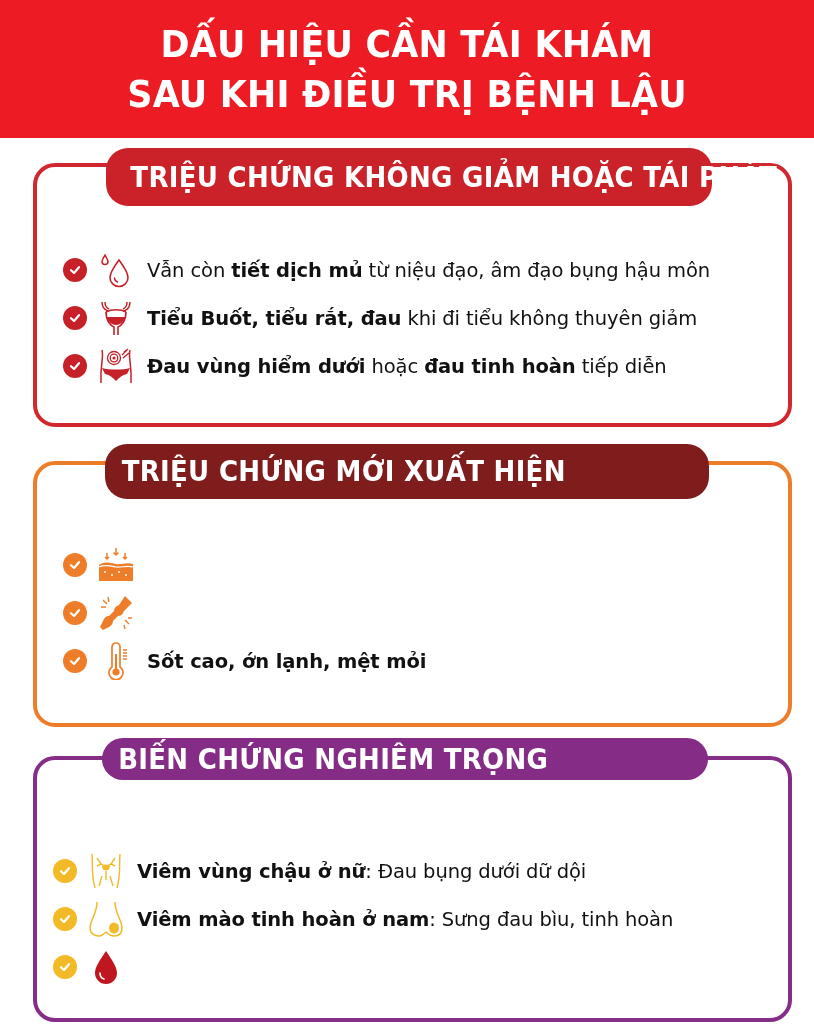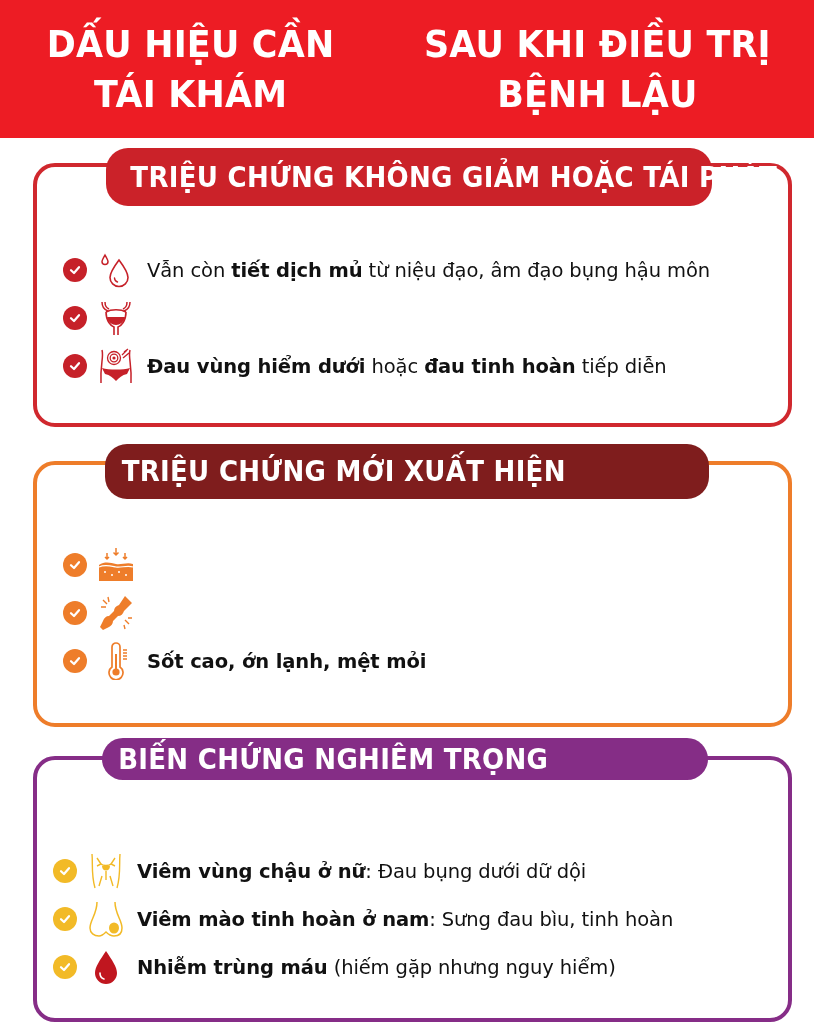--- a/index.html
+++ b/index.html
@@ -1,21 +1,21 @@
 <!DOCTYPE html>
 <html><head>
 <meta charset="utf-8">
 <style>
   * { box-sizing: border-box; margin: 0; padding: 0; }
   html, body { width: 814px; height: 1024px; background: #ffffff; overflow: hidden; }
   body { position: relative; font-family: "Liberation Sans", "DejaVu Sans", sans-serif; color: #111; }
 
   .header {
     position: absolute; left: 0; top: 0; width: 814px; height: 138px;
-    background: #ED1C24; display: flex; flex-direction: row;
+    background: #ED1C24; display: flex; flex-direction: column;
     align-items: center; justify-content: center;
   }
   .header .line {
     color: #fff; font-weight: 800; font-size: 38px; letter-spacing: 0.2px;
     line-height: 50px; text-align: center; font-family: "DejaVu Sans", sans-serif;
     transform: scaleX(0.92);
   }
 
   .section { position: absolute; left: 0; width: 814px; }
   .box {
@@ -94,20 +94,21 @@
     </div>
     <div class="icon">
       <svg viewBox="0 0 38 38">
         <path d="M5 3 C5 9 8 11 11 12 M33 3 C33 9 30 11 27 12" fill="none" stroke="#C62129" stroke-width="1.5"></path>
         <path d="M8 3 C8 8 10 9 12 10 M30 3 C30 8 28 9 26 10" fill="none" stroke="#C62129" stroke-width="1.5"></path>
         <path d="M9 13 C9 22 14 27 17 28 L17 36 M29 13 C29 22 24 27 21 28 L21 36" fill="none" stroke="#C62129" stroke-width="1.6"></path>
         <path d="M10 18 L28 18 C27 23 23 26 19 26 C15 26 11 23 10 18 Z" fill="#C62129"></path>
         <path d="M9 13 C14 10 24 10 29 13" fill="none" stroke="#C62129" stroke-width="1.6"></path>
       </svg>
     </div>
+    <div class="text"><span></span><b>Tiểu Buốt, tiểu rắt, đau</b><span> khi đi tiểu không thuyên giảm</span></div>
   </div>
 
   <div class="item" style="left:63px; top:346px;">
     <div class="check">
       <svg viewBox="0 0 14 14">
           <path d="M3 7.2 L6 10 L11 4.2" stroke="#fff" stroke-width="2.2" fill="none" stroke-linecap="round" stroke-linejoin="round"></path>
         </svg>
     </div>
     <div class="icon">
       <svg viewBox="0 0 38 38">
@@ -227,15 +228,14 @@
       <svg viewBox="0 0 14 14">
           <path d="M3 7.2 L6 10 L11 4.2" stroke="#fff" stroke-width="2.2" fill="none" stroke-linecap="round" stroke-linejoin="round"></path>
         </svg>
     </div>
     <div class="icon">
       <svg viewBox="0 0 38 38">
         <path d="M19 3 C13 12 8 19 8 25 a11 11 0 0 0 22 0 C30 19 25 12 19 3 Z" fill="#C0161F"></path>
         <path d="M13 25 a6 6 0 0 0 4 6" fill="none" stroke="#fff" stroke-width="1.6" stroke-linecap="round"></path>
       </svg>
     </div>
-    <div class="text"><span></span><b>Nhiễm trùng máu</b><span> (hiếm gặp nhưng nguy hiểm)</span></div>
   </div>
 </div>
 
 </body></html>

